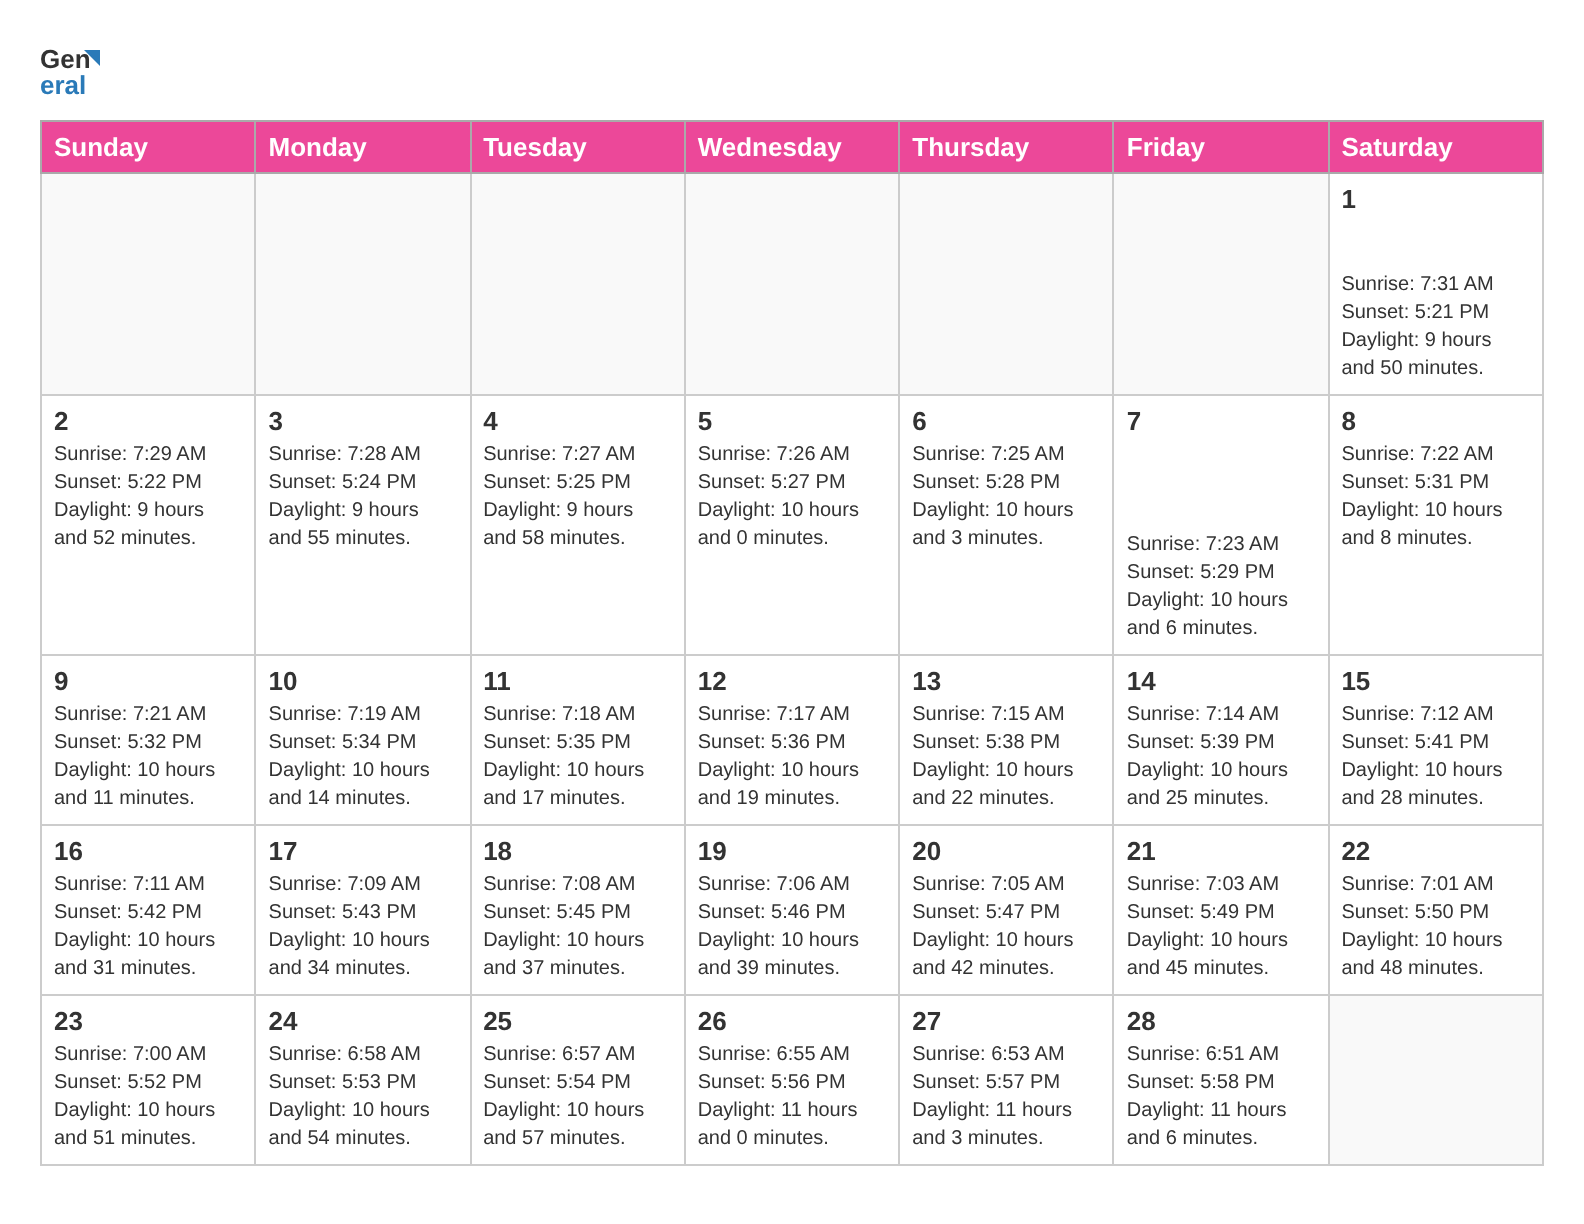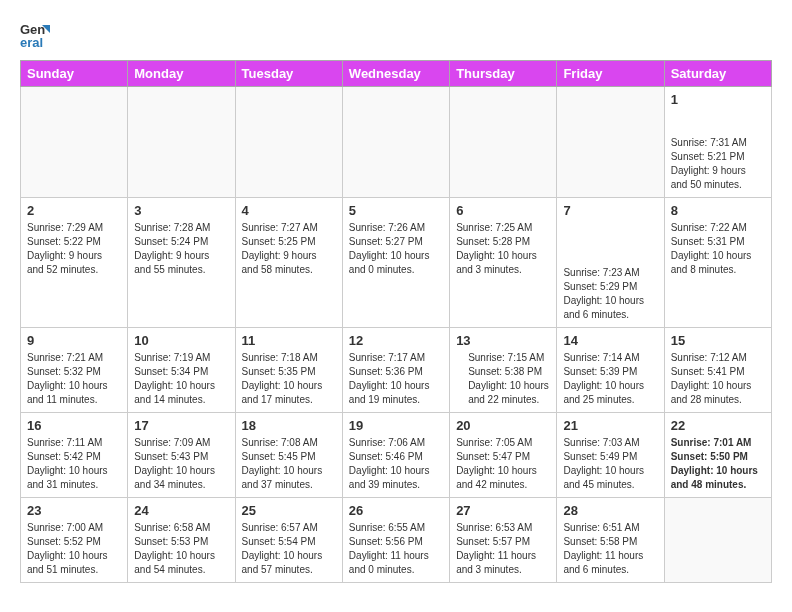--- a/index.html
+++ b/index.html
@@ -50,21 +50,21 @@
     }
     .location-title {
       font-size: 16px;
       color: #555;
     }
     .calendar {
       width: 100%;
       border-collapse: collapse;
     }
     .calendar th {
-      background-color: #d946ef;
+      background-color: #ec4899;
       color: white;
       text-align: left;
       padding: 5px 6px;
       font-size: 13px;
       font-weight: bold;
       border: 1px solid #aaa;
     }
     .calendar td {
       width: calc(100% / 7);
       vertical-align: top;
@@ -217,21 +217,21 @@
         </td>
         <td>
           <span class="day-number">12</span>
           <div class="day-info" style="white-space: pre-line;">Sunrise: 7:17 AM
 Sunset: 5:36 PM
 Daylight: 10 hours
 and 19 minutes.</div>
         </td>
         <td>
           <span class="day-number">13</span>
-          <div class="day-info" style="white-space: pre-line; margin-left: 12px;">Sunrise: 7:15 AM
+          <div class="day-info" style="white-space: pre-line;">Sunrise: 7:15 AM
 Sunset: 5:38 PM
 Daylight: 10 hours
 and 22 minutes.</div>
         </td>
         <td>
           <span class="day-number">14</span>
           <div class="day-info" style="white-space: pre-line;">Sunrise: 7:14 AM
 Sunset: 5:39 PM
 Daylight: 10 hours
 and 25 minutes.</div>
@@ -282,21 +282,21 @@
         </td>
         <td>
           <span class="day-number">21</span>
           <div class="day-info" style="white-space: pre-line;">Sunrise: 7:03 AM
 Sunset: 5:49 PM
 Daylight: 10 hours
 and 45 minutes.</div>
         </td>
         <td>
           <span class="day-number">22</span>
-          <div class="day-info" style="white-space: pre-line; font-weight: bold;">Sunrise: 7:01 AM
+          <div class="day-info" style="white-space: pre-line;">Sunrise: 7:01 AM
 Sunset: 5:50 PM
 Daylight: 10 hours
 and 48 minutes.</div>
         </td>
       </tr>
       <tr class="week-row">
         <td>
           <span class="day-number">23</span>
           <div class="day-info" style="white-space: pre-line;">Sunrise: 7:00 AM
 Sunset: 5:52 PM

